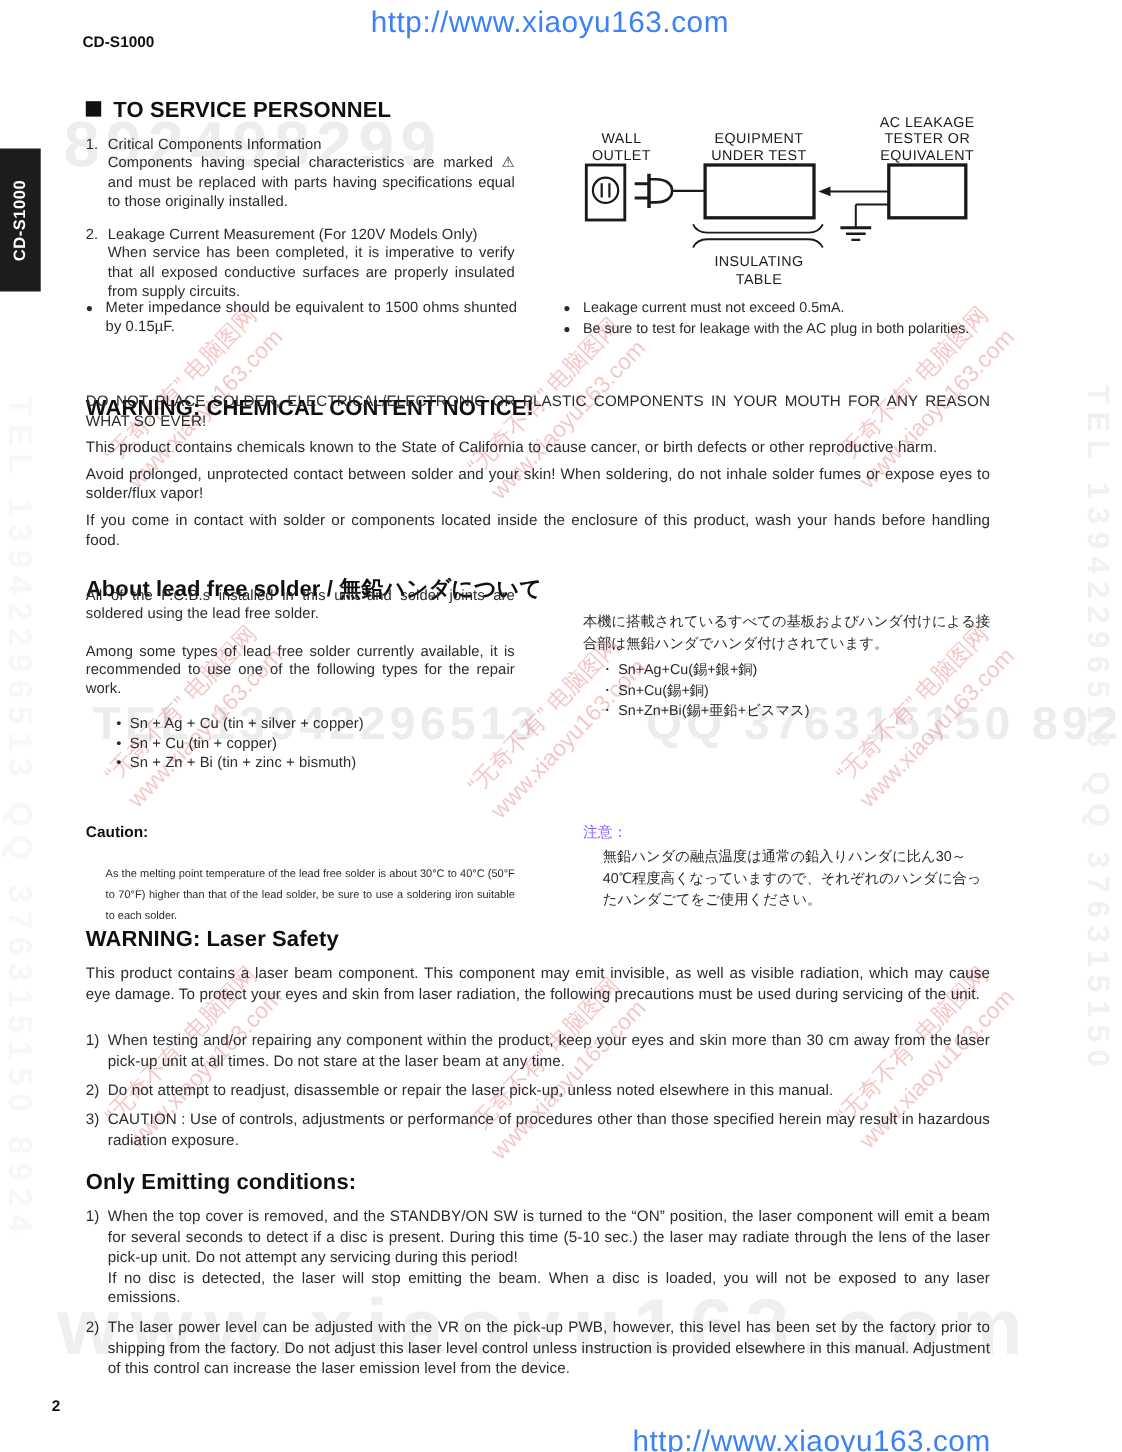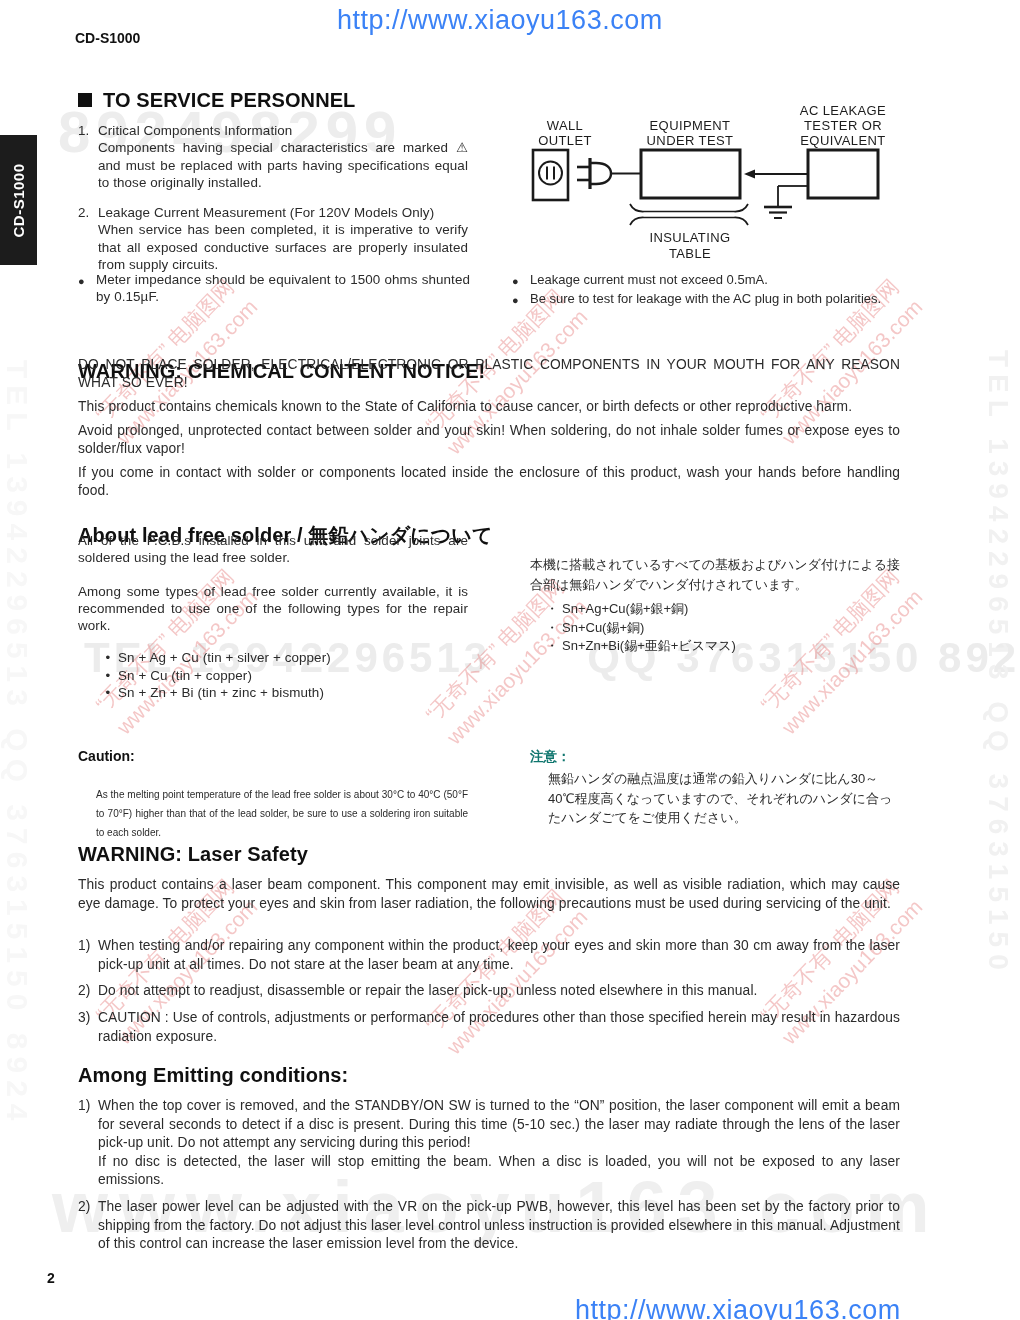--- a/index.html
+++ b/index.html
@@ -205,21 +205,21 @@
       <span class="dot">・</span>
       <span>Sn+Zn+Bi(錫+亜鉛+ビスマス)</span>
     </div>
 </div>
 
 <div class="abs" style="left:78px; top:748px; width:390px;">
   <div style="font-size:14px; font-weight:bold; color:#111;">Caution:</div>
   <div class="just" style="margin-left:18px; margin-top:21px; font-size:10px; line-height:19px;">As the melting point temperature of the lead free solder is about 30°C to 40°C (50°F to 70°F) higher than that of the lead solder, be sure to use a soldering iron suitable to each solder.</div>
 </div>
 <div class="abs" style="left:530px; top:748px; width:374px;">
-  <div style="font-size:13.5px; font-weight:bold; color:#0f766e;">注意：</div>
+  <div style="font-size:13.5px; font-weight:normal; color:#8b5cf6;">注意：</div>
   <div style="margin-left:18px; margin-top:3px; font-size:13px; line-height:19.5px;">無鉛ハンダの融点温度は通常の鉛入りハンダに比ん30～40℃程度高くなっていますので、それぞれのハンダに合ったハンダごてをご使用ください。</div>
 </div>
 
 <div class="abs h2" style="left:78px; top:843px;">WARNING: Laser Safety</div>
 <div class="abs body-text just" style="left:78px; top:876px; width:822px; line-height:18.7px;">This product contains a laser beam component. This component may emit invisible, as well as visible radiation, which may cause eye damage. To protect your eyes and skin from laser radiation, the following precautions must be used during servicing of the unit.</div>
 
 <div class="abs body-text" style="left:78px; top:937px; width:822px; line-height:18.7px;">
   <div class="hang" style="margin-bottom:8px;">
     <span class="num">1)</span>
     <span class="txt just">When testing and/or repairing any component within the product, keep your eyes and skin more than 30 cm away from the laser pick-up unit at all times. Do not stare at the laser beam at any time.</span>
@@ -227,21 +227,21 @@
   <div class="hang" style="margin-bottom:8px;">
     <span class="num">2)</span>
     <span class="txt just">Do not attempt to readjust, disassemble or repair the laser pick-up, unless noted elsewhere in this manual.</span>
   </div>
   <div class="hang">
     <span class="num">3)</span>
     <span class="txt just">CAUTION : Use of controls, adjustments or performance of procedures other than those specified herein may result in hazardous radiation exposure.</span>
   </div>
 </div>
 
-<div class="abs h2" style="left:78px; top:1064px;">Among Emitting conditions:</div>
+<div class="abs h2" style="left:78px; top:1064px;">Only Emitting conditions:</div>
 
 <div class="abs body-text" style="left:78px; top:1097px; width:822px; line-height:18.6px;">
   <div class="hang" style="margin-bottom:8px;">
     <span class="num">1)</span>
     <span class="txt just">
       <span>When the top cover is removed, and the STANDBY/ON SW is turned to the “ON” position, the laser component will emit a beam for several seconds to detect if a disc is present. During this time (5-10 sec.) the laser may radiate through the lens of the laser pick-up unit. Do not attempt any servicing during this period!</span><br>
       <span>If no disc is detected, the laser will stop emitting the beam. When a disc is loaded, you will not be exposed to any laser emissions.</span>
     </span>
   </div>
   <div class="hang">

